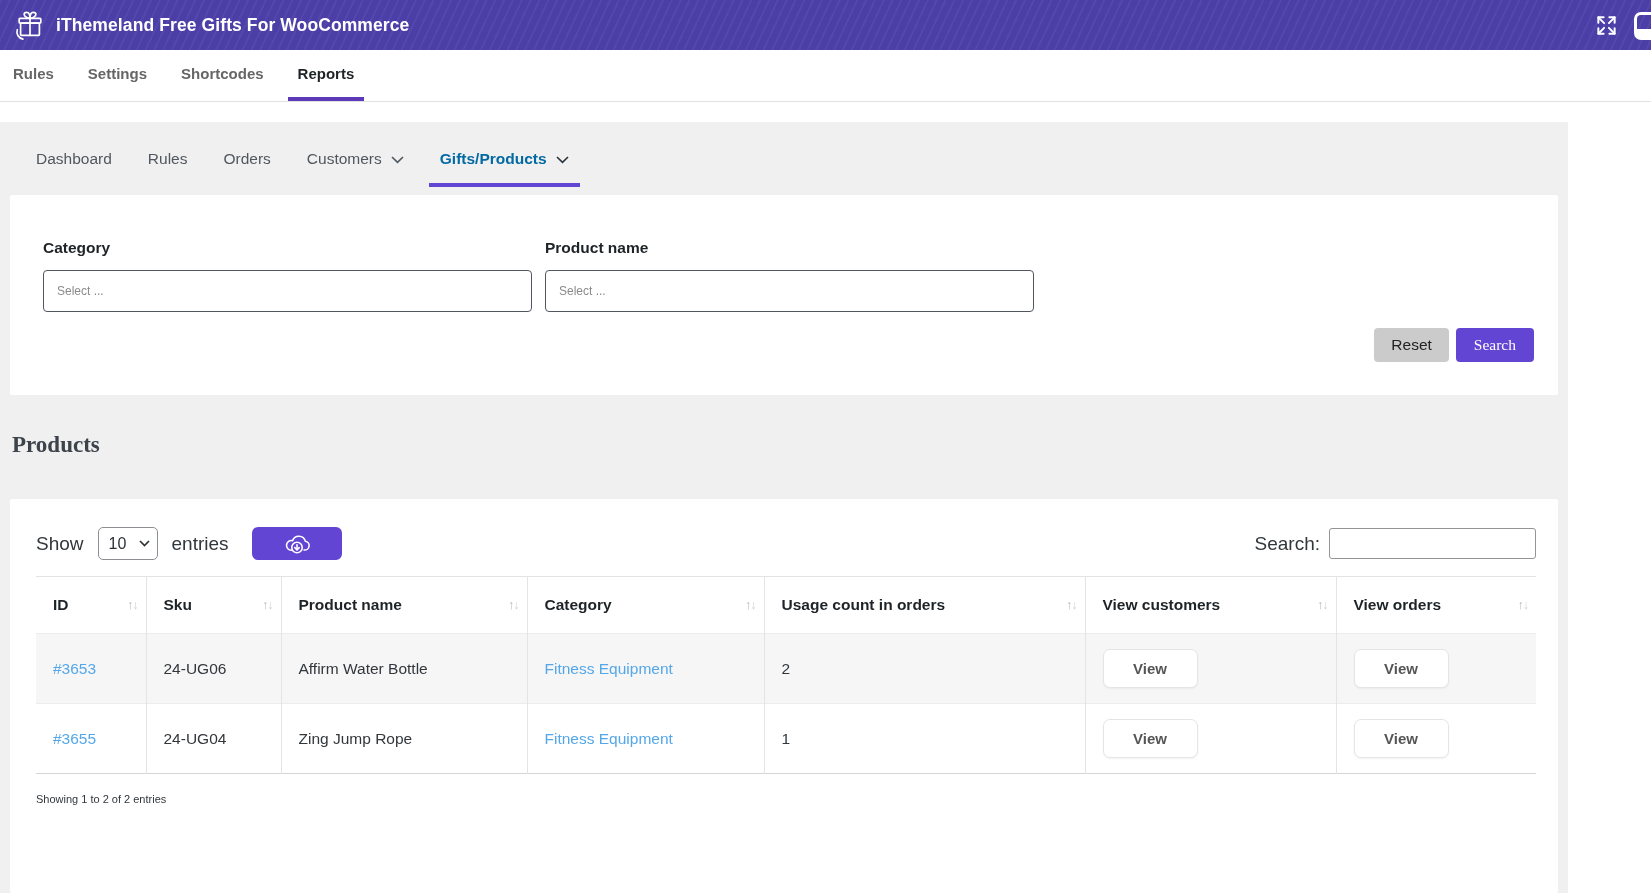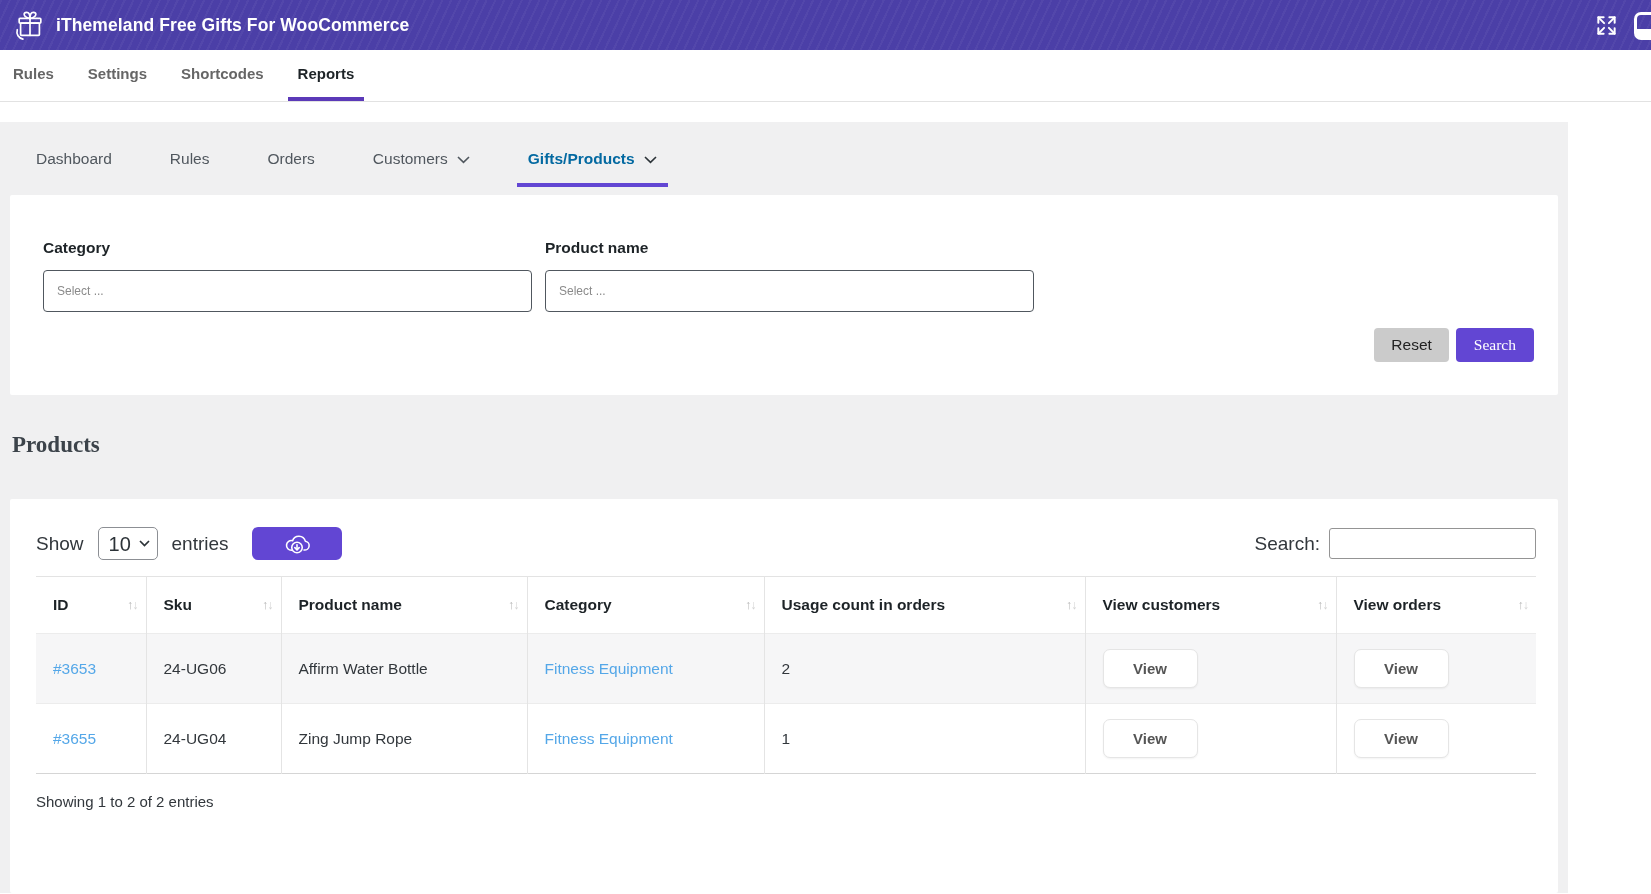--- a/index.html
+++ b/index.html
@@ -23,21 +23,21 @@
   .main-nav-item { line-height:48px; padding:0 10px; margin-right:14px; font-size:15px;
     font-weight:600; color:#666; cursor:pointer; border-bottom:4px solid transparent; }
   .main-nav-item.active { color:#1d2327; font-weight:700; border-bottom-color:#5b39b8; }
 
   .top-gap { height:20px; background:#fff; }
 
   
   .content { width:1568px; height:771px; background:#f0f0f1; overflow:hidden; }
 
   
-  .subnav { padding:27px 0 0 36px; display:flex; align-items:flex-start;gap:22px; }
+  .subnav { padding:27px 0 0 36px; display:flex; align-items:flex-start; }
   .subnav-item { font-size:15.5px; color:#50575e; margin-right:36px; padding-bottom:15px;
     line-height:19px; cursor:pointer; border-bottom:4px solid transparent; display:flex; align-items:center; }
   .subnav-item.active { color:#0369a1; font-weight:600; border-bottom-color:#6246d3;
     padding-left:11px; padding-right:11px; margin-left:-11px; margin-right:25px; }
   .chev { margin-left:9px; }
 
   
   .filter-card { background:#fff; margin:8px 10px 0; height:200px; position:relative; border-radius:2px; }
   .filter-group { position:absolute; top:44px; }
   .filter-group.g1 { left:33px; }
@@ -54,21 +54,21 @@
 
   
   .products-heading { margin:36px 0 0 12px; font-size:23px; line-height:28px; font-weight:700; color:#3c434a;font-family:Liberation Serif, serif; }
   .products-card { background:#fff; margin:40px 10px 0; height:394px; border-radius:2px;
     padding:28px 22px 0 26px; }
 
   .table-controls { display:flex; align-items:center; height:33px; }
   .ctl-label { font-size:19px; color:#32373c; }
   .select-wrap { position:relative; margin:0 14px; }
   .len-select { width:60px; height:33px; border:1px solid #8c8f94; border-radius:5px;
-    font-size:20px; color:#2c3338; padding:0 22px 0 10px; appearance:none; -webkit-appearance:none;
+    font-size:16px; color:#2c3338; padding:0 22px 0 10px; appearance:none; -webkit-appearance:none;
     background:#fff; font-family:inherit; cursor:pointer; }
   .select-wrap svg { position:absolute; right:8px; top:13px; pointer-events:none; }
   .btn-export { margin-left:23px; width:90px; height:33px; background:#6246d3; border:none;
     border-radius:6px; cursor:pointer; display:flex; align-items:center; justify-content:center; }
   .tbl-search { margin-left:auto; display:flex; align-items:center; }
   .tbl-search input { width:207px; height:31px; border:1px solid #949494; border-radius:3px;
     margin-left:9px; font-size:15px; padding:0 8px; font-family:inherit; }
 
   table { margin-top:16px; width:1500px; border-collapse:collapse; table-layout:fixed;
     border-top:1px solid #e3e3e3; border-bottom:1px solid #d5d5d5; }
@@ -79,21 +79,21 @@
   .sort .up { color:#b9b9b9; } .sort .dn { color:#d4d4d4; }
   tbody tr { border-top:1px solid #ececec; }
   tbody tr.odd { background:#f6f6f7; }
   tbody td { height:70px; padding:0 10px 0 17px; font-size:15.5px; color:#32373c; }
   a.cell-link { color:#54a7e8; text-decoration:none; cursor:pointer; }
   .btn-view { display:inline-block; width:95px; height:39px; line-height:37px; text-align:center;
     background:#fff; border:1px solid #e5e5e5; border-radius:7px; color:#555; font-weight:700;
     font-size:15px; cursor:pointer; font-family:inherit; box-shadow:0 1px 2px rgba(0,0,0,.05); }
 
   .table-footer { display:flex; align-items:center; margin-top:19px; }
-  .summary { font-size:15px; color:#32373c; }
+  .summary { font-size:11px; color:#32373c; }
   .pagination { margin-left:auto; display:flex; gap:7px; }
   .page-btn { height:40px; padding:0 18px; line-height:38px; background:#fff; border:1px solid #d9d9d9;
     border-radius:4px; font-size:15.5px; color:#444; cursor:pointer; font-family:inherit; }
   .page-btn.current { background:#f1f1f1; padding:0 17px; }
 </style>
 </head>
 <body>
 
 <div class="app-header">
   <span style="display:inline-flex">

